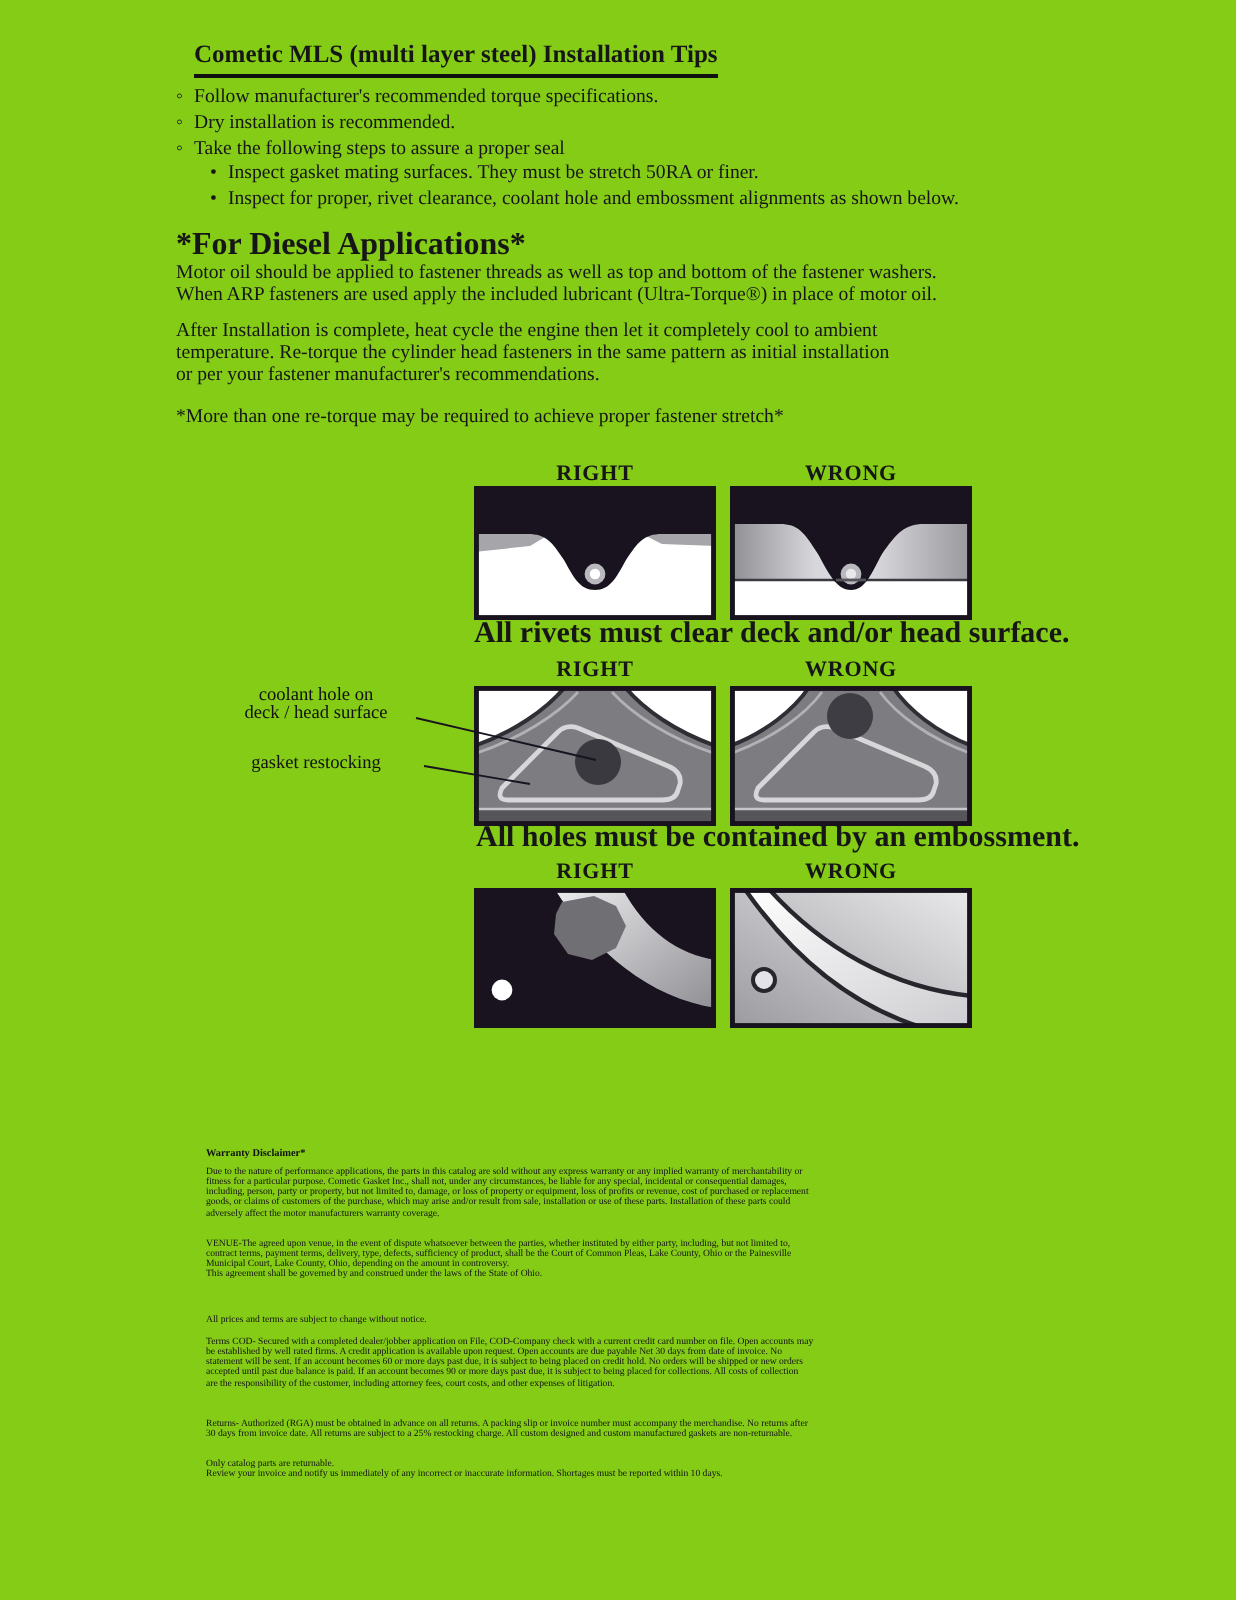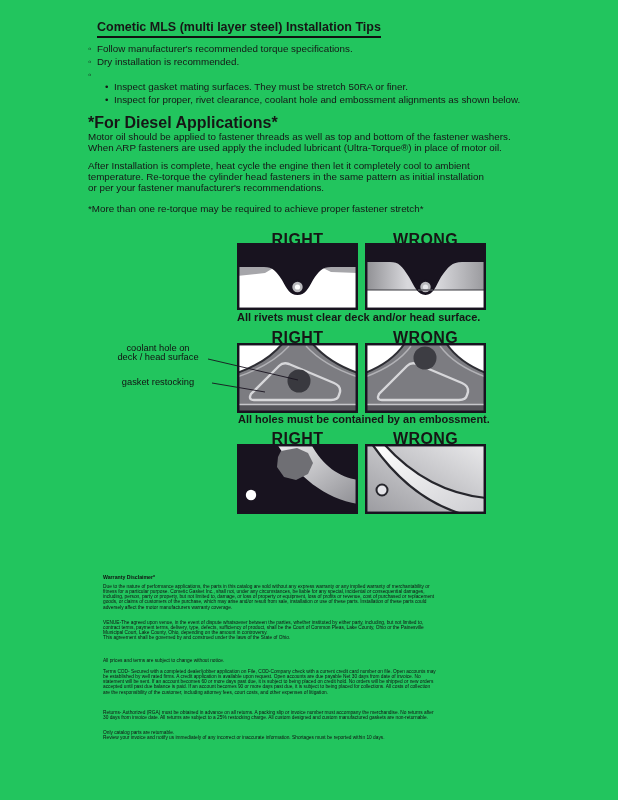--- a/index.html
+++ b/index.html
@@ -1,35 +1,35 @@
 <!DOCTYPE html>
 <html><head>
 <meta charset="utf-8">
 <style>
   html,body{margin:0;padding:0;background:#ffffff;}
   .page{
-    position:relative;width:618px;height:800px;background:#22c55e;overflow:hidden;
-    font-family:Liberation Sans, sans-serif;color:#161616;
+    position:relative;width:618px;height:800px;background:#84cc16;overflow:hidden;
+    font-family:Liberation Serif, serif;color:#161616;
   }
   .abs{position:absolute;}
   .pre{white-space:pre-line;}
   .title{
     left:97px;top:20px;font-size:12.5px;font-weight:bold;
     border-bottom:2px solid #111;padding-bottom:2px;display:inline-block;
   }
   .bullets{left:88px;top:43px;font-size:9.8px;line-height:12.8px;}
   .b-row{display:flex;align-items:baseline;}
   .b-row.sub{margin-left:17px;}
   .b-marker{width:9px;flex:0 0 9px;font-size:9.8px;}
   .diesel-heading{left:88px;top:114px;font-size:16px;font-weight:bold;}
   .body-para{left:88px;width:440px;font-size:9.8px;line-height:10.8px;}
-  .fig-label{width:121px;text-align:center;font-size:16px;font-weight:700;letter-spacing:.4px;}
+  .fig-label{width:121px;text-align:center;font-size:11px;font-weight:700;letter-spacing:.4px;}
   .fig-box{width:121px;}
   .fig-box svg{display:block;}
-  .fig-caption{font-size:11px;font-weight:bold;line-height:10.2px;}
+  .fig-caption{font-size:15px;font-weight:bold;line-height:10.2px;}
   .callout{width:100px;text-align:center;font-size:9.3px;line-height:9.2px;color:#111;}
   .leader{pointer-events:none;z-index:5;}
   .disc{left:103px;width:432px;font-size:4.8px;line-height:5.15px;color:#111;}
   .disc-heading{left:103px;font-size:5.2px;font-weight:bold;color:#111;}
   .page-num{left:388px;top:759px;font-size:12.5px;color:#2b2b2b;margin-top:44px;}
 </style>
 </head>
 <body>
 
 <div class="page">
@@ -40,20 +40,21 @@
     <div class="b-row">
       <span class="b-marker">◦</span>
       <span>Follow manufacturer's recommended torque specifications.</span>
     </div>
     <div class="b-row">
       <span class="b-marker">◦</span>
       <span>Dry installation is recommended.</span>
     </div>
     <div class="b-row">
       <span class="b-marker">◦</span>
+      <span>Take the following steps to assure a proper seal</span>
     </div>
     <div class="b-row sub">
       <span class="b-marker">•</span>
       <span>Inspect gasket mating surfaces.  They must be stretch 50RA or finer.</span>
     </div>
     <div class="b-row sub">
       <span class="b-marker">•</span>
       <span>Inspect for proper, rivet clearance, coolant hole and embossment alignments as shown below.</span>
     </div>
   </div>

